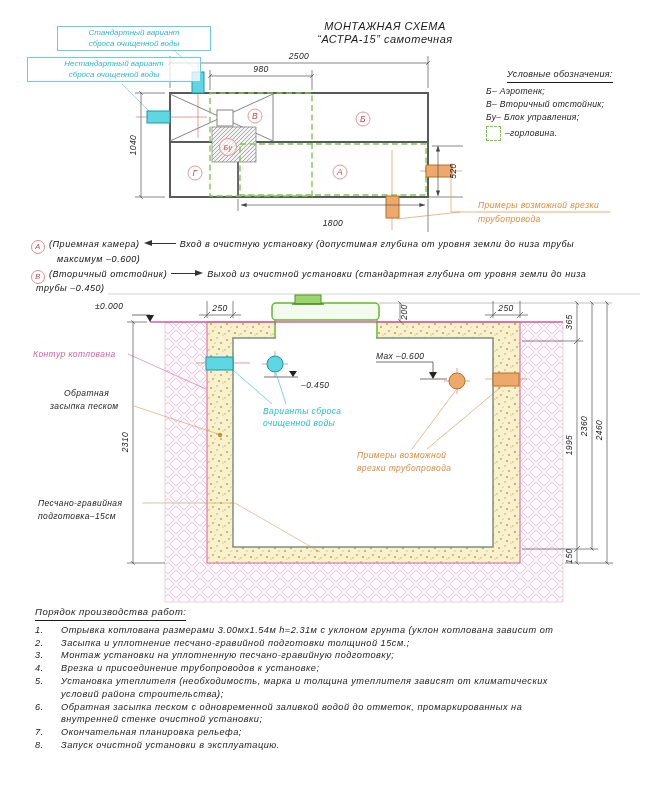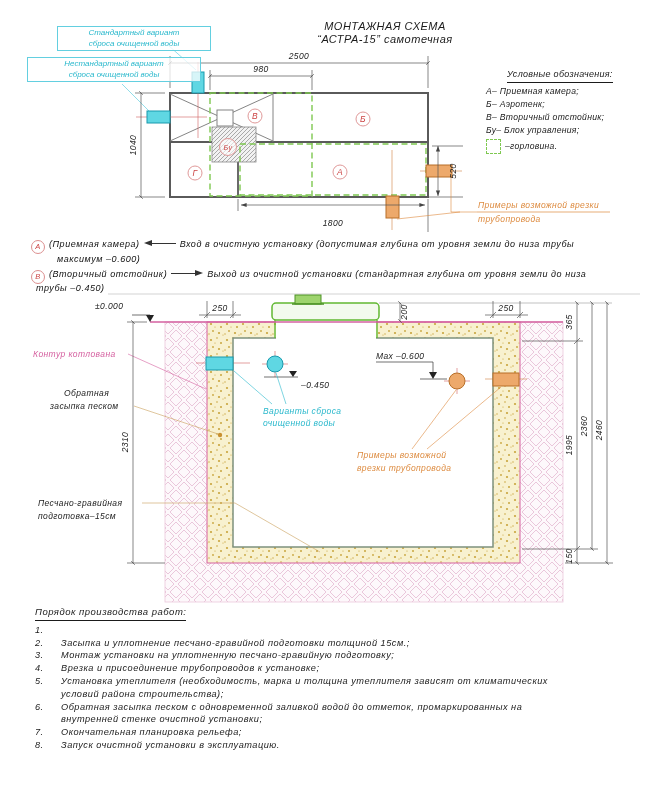--- a/index.html
+++ b/index.html
@@ -279,21 +279,20 @@
   <div>Стандартный вариант</div>
   <div>сброса очищенной воды</div>
 </div>
 <div class="abs cyan-box" style="left:27px;top:57px;width:132px;">
   <div>Нестандартный вариант</div>
   <div>сброса очищенной воды</div>
 </div>
 
 <div class="abs legend">
   <div class="legend-title">Условные обозначения:</div>
-  <div class="legend-item">А– Приемная камера;</div>
   <div class="legend-item">Б– Аэротенк;</div>
   <div class="legend-item">В– Вторичный отстойник;</div>
   <div class="legend-item">Бу– Блок управления;</div>
   <div class="legend-neck">
     <span class="neck-square"></span><span>–горловина.</span>
   </div>
 </div>
 
 <div class="abs note-line" style="left:31px;top:239px;">
   <span class="note-circle">А</span><span>(Приемная камера)</span><span class="arrow-l"></span><span>Вход в очистную установку (допустимая глубина от уровня земли до низа трубы</span>
@@ -306,20 +305,21 @@
 </div>
 <div class="abs note-line" style="left:36px;top:283px;">
   <span>трубы –0.450)</span>
 </div>
 
 <div class="abs worklist">
   <div class="wl-title">Порядок производства работ:</div>
   <div class="wl-row">
     <span class="wl-num">1.</span>
     <span class="wl-text">
+        <span>Отрывка котлована размерами 3.00мх1.54м h=2.31м с уклоном грунта (уклон котлована зависит от</span>
       </span>
   </div>
   <div class="wl-row">
     <span class="wl-num">2.</span>
     <span class="wl-text">
         <span>Засыпка и уплотнение песчано-гравийной подготовки толщиной 15см.;</span>
       </span>
   </div>
   <div class="wl-row">
     <span class="wl-num">3.</span>

